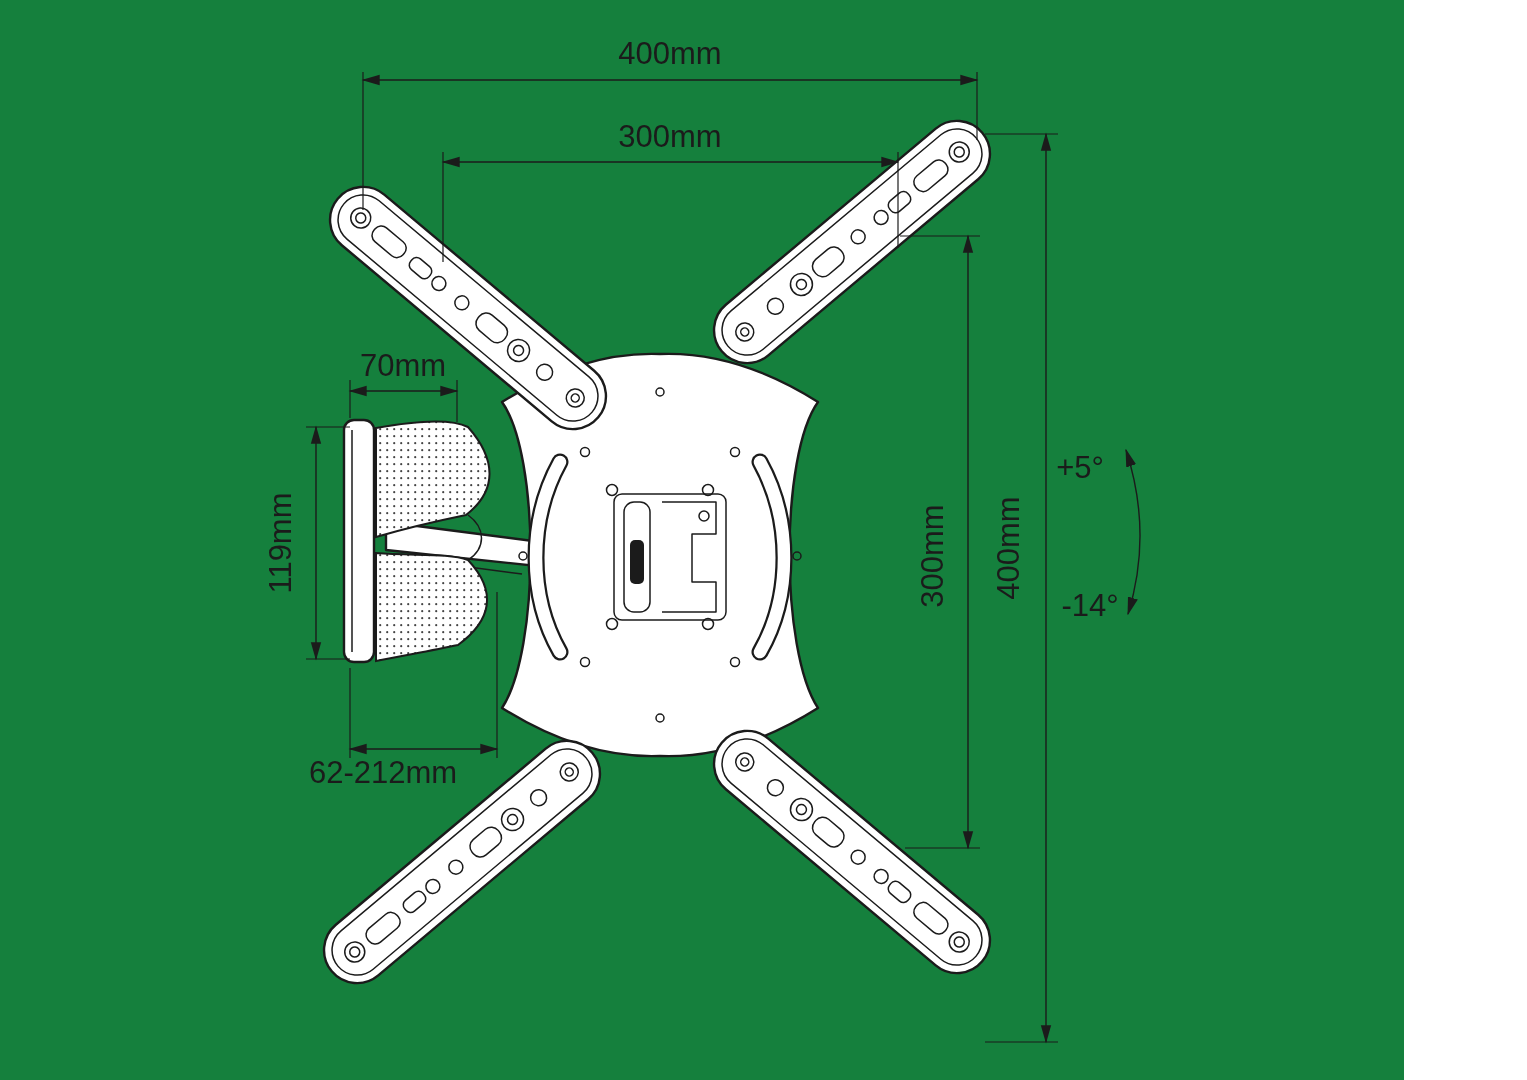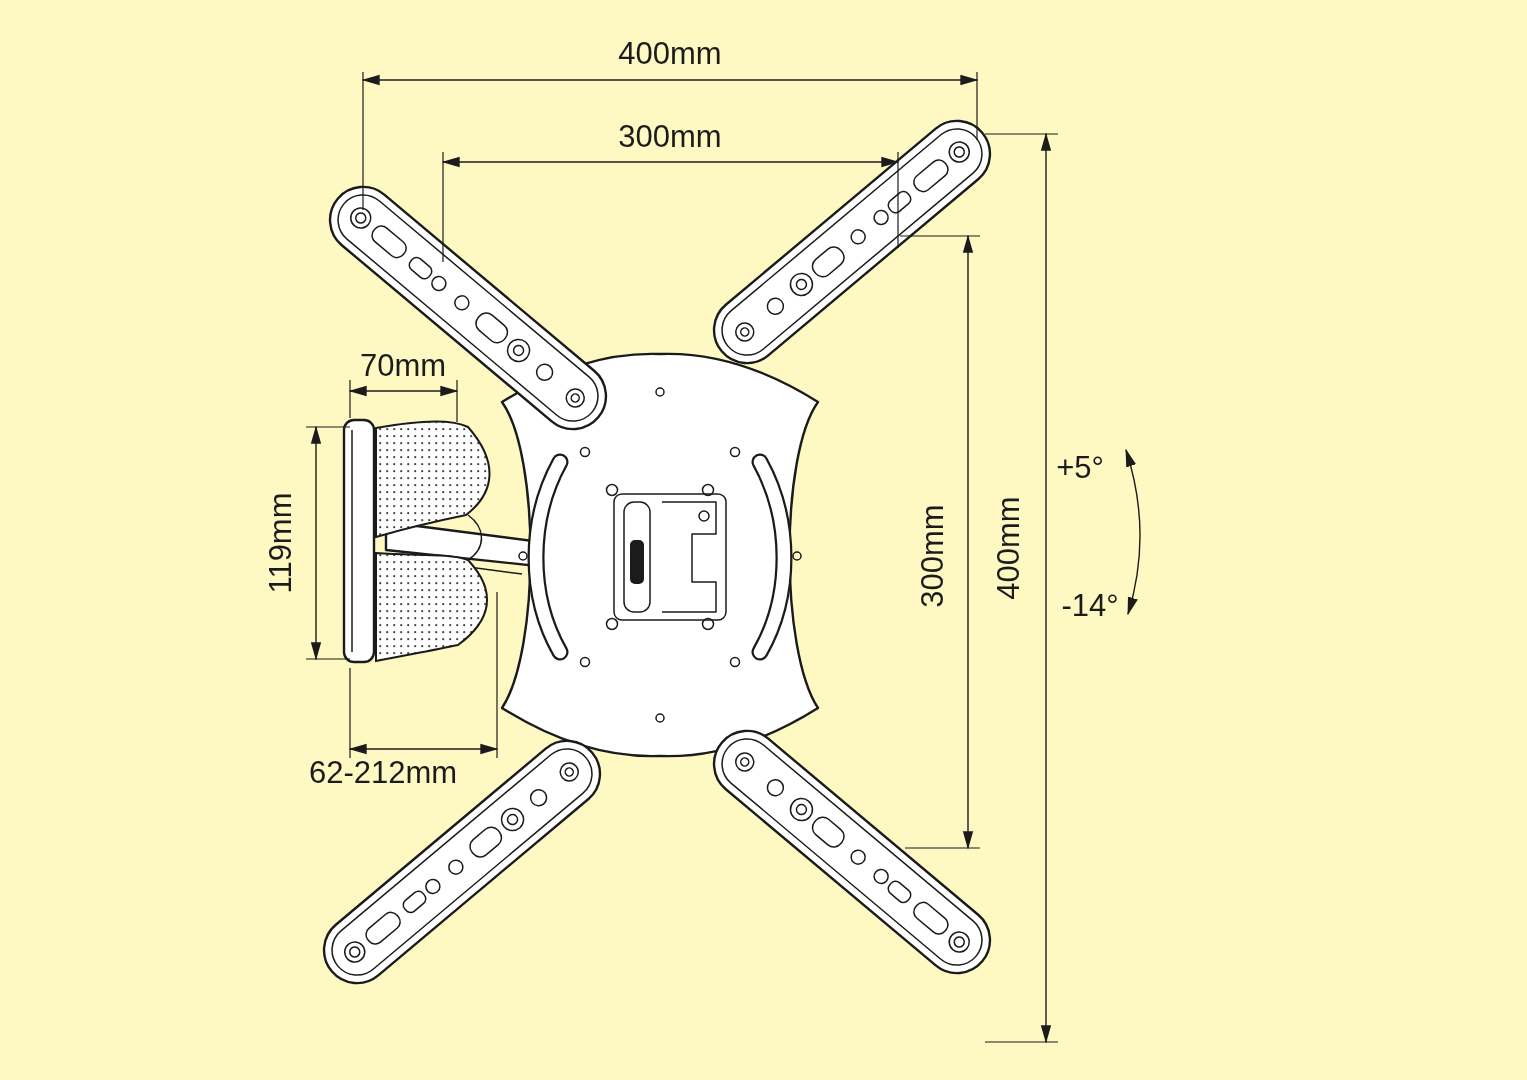--- a/index.html
+++ b/index.html
@@ -1,17 +1,17 @@
 <!DOCTYPE html>
 <html><head>
 <meta charset="utf-8">
 <style>
   html,body { margin:0; padding:0; background:#fff; }
   .canvas {
-    position:relative; width:1527px; height:1080px; background:#fef9c3;
+    position:relative; width:1404px; height:1080px; background:#15803d;
     font-family:"Liberation Sans", sans-serif;
   }
   svg { display:block; }
   .outline { fill:#ffffff; stroke:#1b1b1b; stroke-width:2.4; stroke-linejoin:round; }
   .detail  { fill:none; stroke:#1b1b1b; stroke-width:1.5; stroke-linejoin:round; }
   .dim     { fill:none; stroke:#1b1b1b; stroke-width:1.4; }
   .ext     { fill:none; stroke:#1b1b1b; stroke-width:1.2; }
   .dim-label {
     font-family:"Liberation Sans", sans-serif;
     font-size:31px; fill:#1b1b1b;

